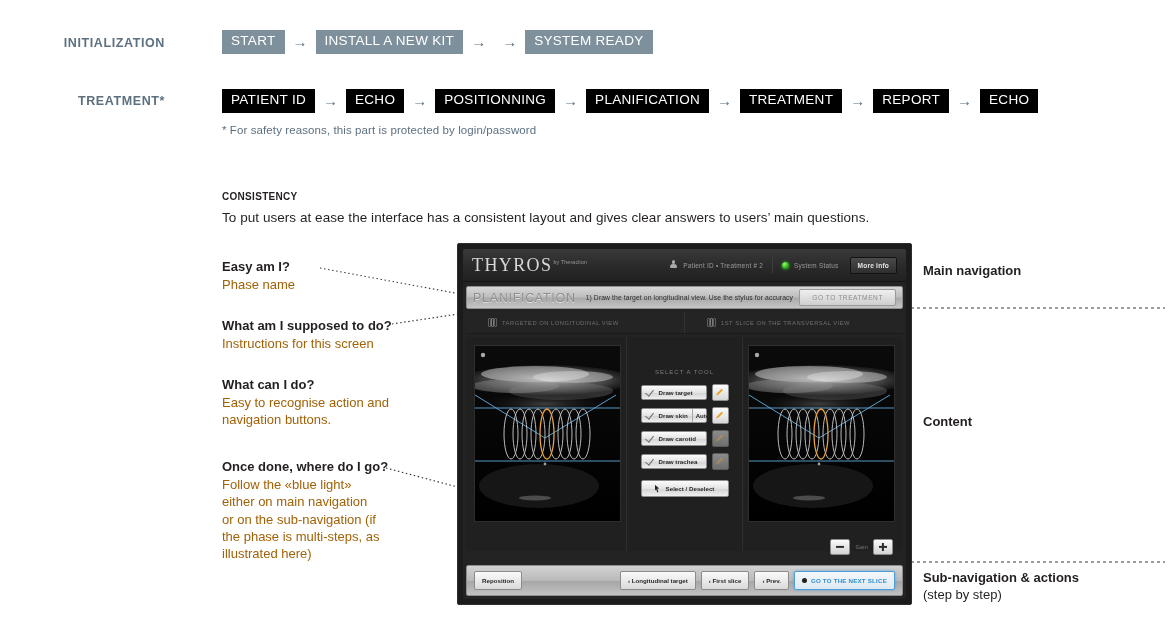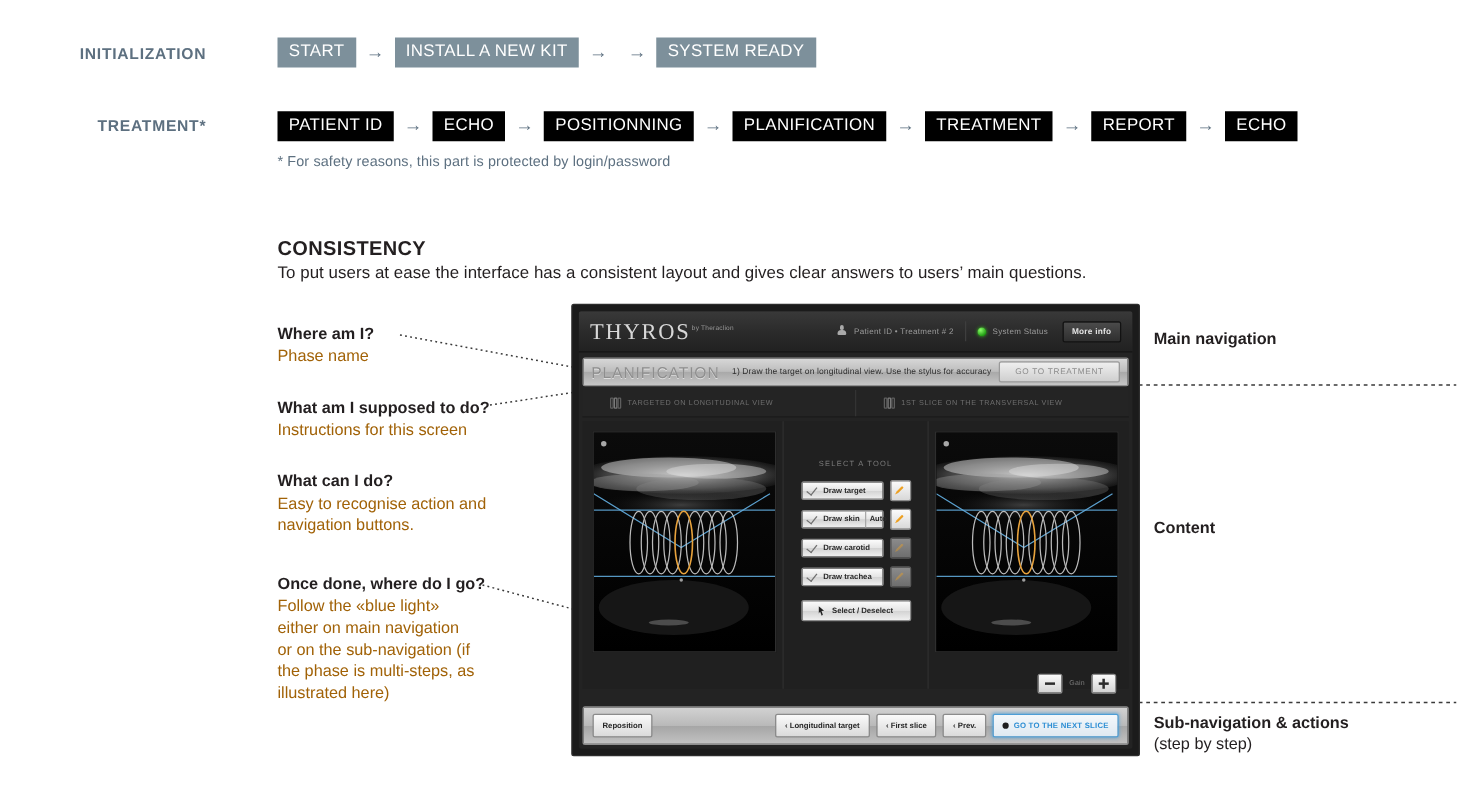--- a/index.html
+++ b/index.html
@@ -49,21 +49,21 @@
   .footnote {
     position: absolute;
     font-size: 11.5px;
     color: #5d7080;
     letter-spacing: 0.1px;
   }
 
   
   .sec-title {
     position: absolute;
-    font-size: 16px;
+    font-size: 10px;
     font-weight: bold;
     letter-spacing: 0.3px;
     color: #231f20;
   }
   .sec-sub {
     position: absolute;
     font-size: 13.5px;
     color: #231f20;
     letter-spacing: 0.05px;
   }
@@ -388,21 +388,21 @@
   <span class="chip dark nosel">REPORT</span>
   <span class="arrow nosel">→</span>
   <span class="chip dark nosel">ECHO</span>
 </div>
 <div class="footnote nosel" style="left:222px; top:124px;">* For safety reasons, this part is protected by login/password</div>
 
 <div class="sec-title nosel" style="left:222px; top:191px;">CONSISTENCY</div>
 <div class="sec-sub nosel" style="left:222px; top:210px;">To put users at ease the interface has a consistent layout and gives clear answers to users’ main questions.</div>
 
 <div class="anno" style="left:222px; top:259px;">
-  <p class="q">Where am I?</p>
+  <p class="q">Easy am I?</p>
   <p class="a">Phase name</p>
 </div>
 
 <div class="anno" style="left:222px; top:318px;">
   <p class="q">What am I supposed to do?</p>
   <p class="a">Instructions for this screen</p>
 </div>
 
 <div class="anno" style="left:222px; top:377px;">
   <p class="q">What can I do?</p>

